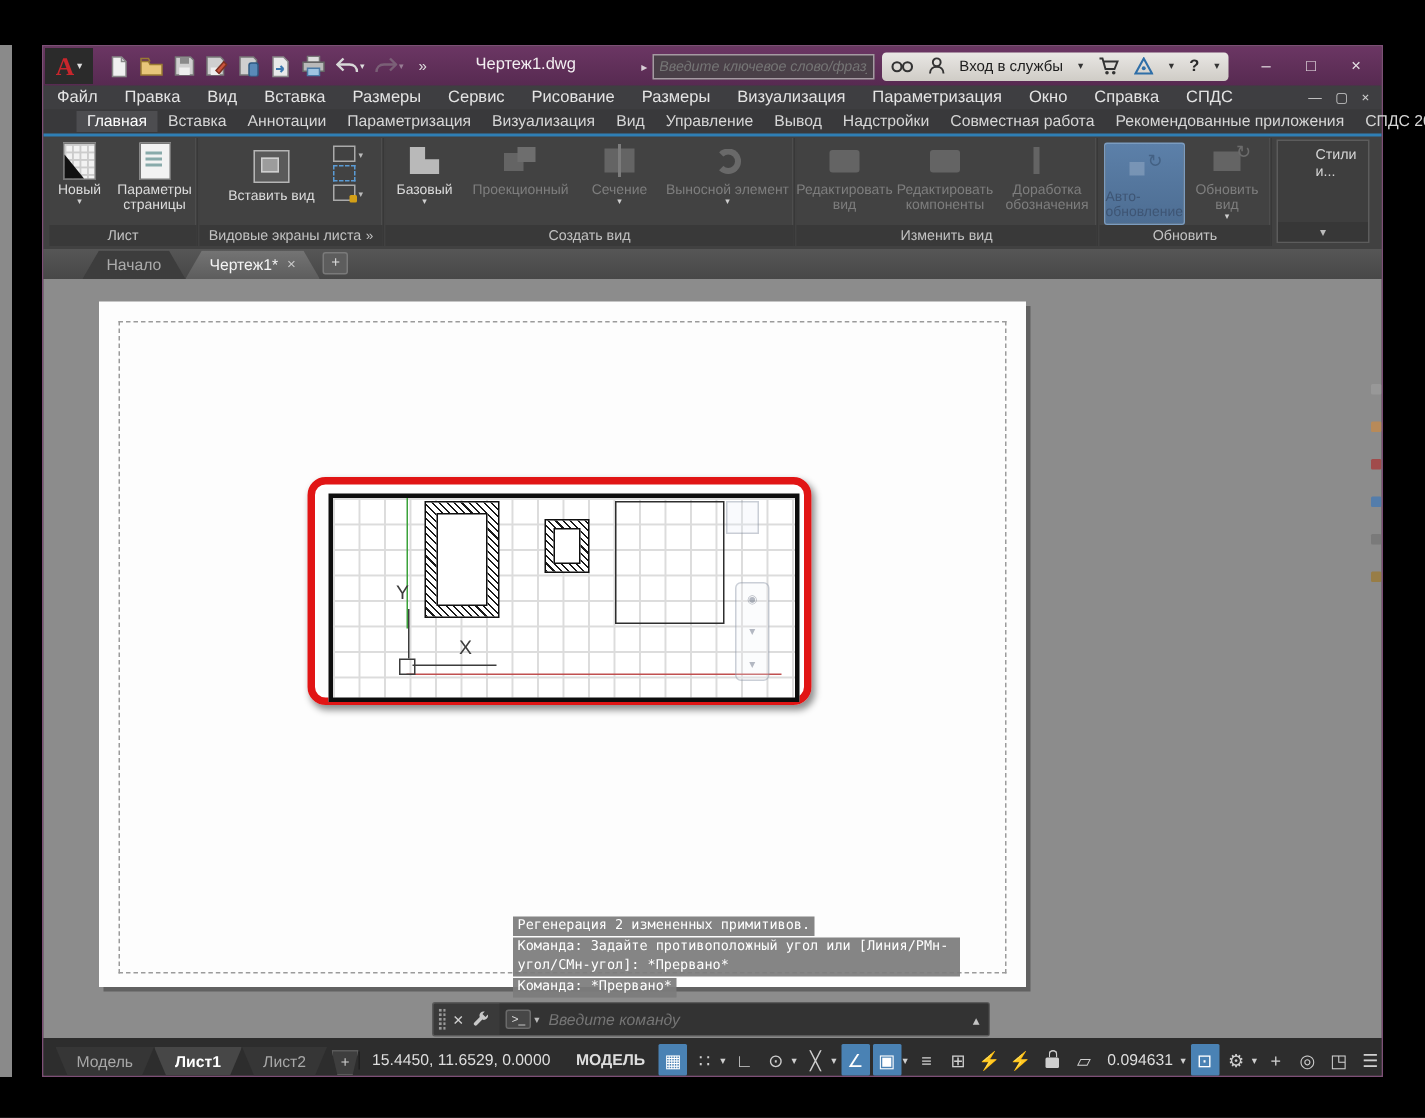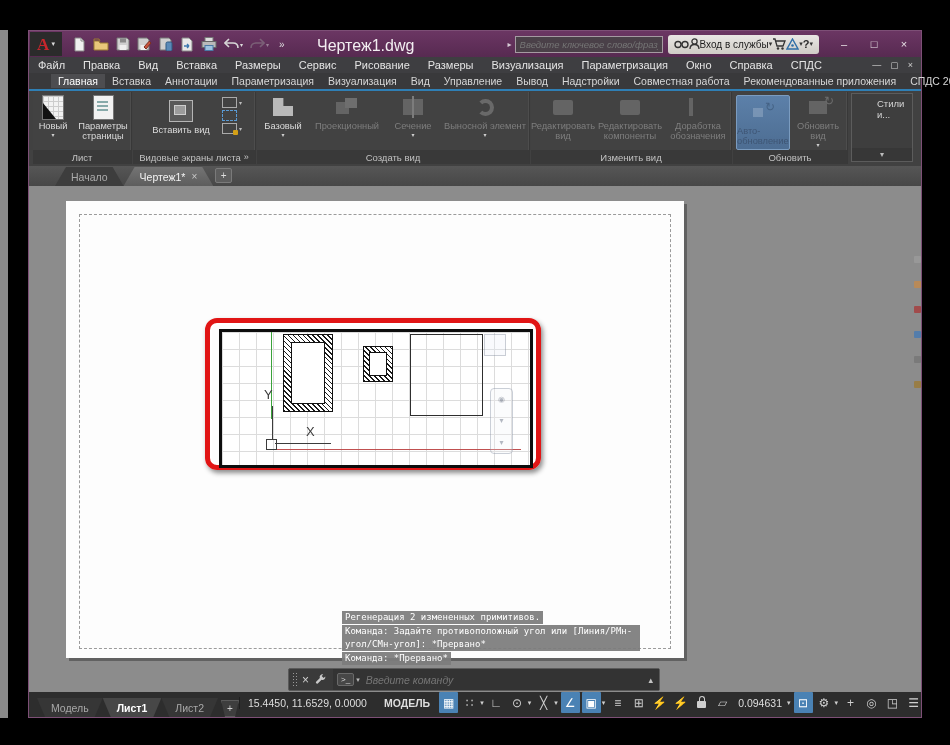--- a/index.html
+++ b/index.html
@@ -14,27 +14,27 @@
             display:flex;align-items:center;flex:0 0 auto;}
   .app-btn{width:32px;height:24px;background:#2b2b2b;display:flex;align-items:center;justify-content:center;margin-left:1px;cursor:pointer;}
   .app-a{color:#c8262c;font-weight:bold;font-size:17px;font-family:"Liberation Serif",serif;line-height:1;}
   .app-caret{color:#ddd;font-size:7px;margin-left:2px;}
   .qat{display:flex;align-items:center;gap:7px;margin-left:10px;}
   .qbtn{display:flex;align-items:center;cursor:pointer;}
   .qbtn svg{display:block;}
   .qcaret{font-size:6px;color:#ddd;margin-left:1px;}
   .qbtn.disabled{opacity:.45;}
   .qat-more{color:#ddd;font-size:10px;margin-left:3px;cursor:pointer;}
-  .wtitle{position:absolute;left:288px;top:6px;color:#f2eef1;font-size:16px;}
+  .wtitle{position:absolute;left:288px;top:6px;color:#f2eef1;font-size:11px;}
   .flex1{flex:1;}
   .search-arrow{color:#d8cdd6;font-size:8px;margin-right:3px;cursor:pointer;}
   .kw-input{width:138px;height:15px;background:#4a4048;border:1px solid #a59aa2;color:#cfc6cc;
             font-style:italic;font-size:9.5px;padding:0 4px;outline:none;}
   .ic-toolbar{display:flex;align-items:center;height:19px;background:linear-gradient(#e9e7e4,#cfccc6);
-              border-radius:3px;margin-left:5px;padding:0 6px;gap:0;}
+              border-radius:3px;margin-left:5px;padding:0 6px;gap:10px;}
   .icbtn{display:flex;align-items:center;cursor:pointer;}
   .ic-label{font-size:10px;color:#1d1d1d;cursor:pointer;}
   .ic-caret{font-size:7px;color:#333;}
   .ic-help{font-size:11px;font-weight:bold;color:#2a2a2a;cursor:pointer;}
   .winctl{display:flex;align-items:center;gap:0;margin-left:10px;margin-right:2px;}
   .winctl span{width:30px;text-align:center;color:#e8e2e6;font-size:11px;cursor:pointer;line-height:24px;}
 
   
   .menubar{height:16px;background:#3e3e41;display:flex;align-items:center;flex:0 0 auto;}
   .mitem{color:#e4e4e4;font-size:11px;padding:0 9px;cursor:pointer;white-space:nowrap;}
@@ -155,21 +155,21 @@
   .cmd-wrench{display:flex;align-items:center;padding-right:6px;cursor:pointer;}
   .cmd-field{flex:1;display:flex;align-items:center;background:#333;height:100%;padding-left:4px;}
   .cmd-chip{background:#474747;border:1px solid #6a6a6a;border-radius:2px;color:#ddd;font-size:8px;
             padding:0 3px;line-height:11px;cursor:pointer;}
   .cmd-chip-caret{color:#bbb;font-size:7px;margin:0 4px 0 2px;cursor:pointer;}
   .cmd-input{flex:1;background:transparent;border:none;outline:none;color:#ddd;
              font-style:italic;font-size:10.5px;font-family:"Liberation Sans",sans-serif;}
   .cmd-up{color:#c4c4c4;font-size:9px;padding:0 6px;cursor:pointer;}
 
   
-  .statusbar{height:25px;background:#2d2d2d;display:flex;align-items:flex-start;flex:0 0 auto;padding:0 4px;}
+  .statusbar{height:25px;background:#2d2d2d;display:flex;align-items:flex-end;flex:0 0 auto;padding:0 4px;}
   .ltabs{display:flex;align-items:flex-end;height:100%;margin-left:4px;}
   .ltab{height:19px;margin-top:3px;display:flex;align-items:center;padding:0 14px;font-size:10.5px;color:#a8a8a8;
         background:#363636;clip-path:polygon(0 0,100% 0,calc(100% - 8px) 100%,8px 100%);cursor:pointer;}
   .ltab.active{background:#474747;color:#fff;font-weight:bold;}
   .ltab-add{width:16px;height:15px;background:#3e3e3e;border:1px solid #5a5a5a;color:#ccc;font-size:10px;
             display:flex;align-items:center;justify-content:center;margin:4px 0 0 3px;cursor:pointer;
             clip-path:polygon(0 0,100% 0,calc(100% - 4px) 100%,4px 100%);}
   .scluster{margin-left:auto;display:flex;align-items:center;gap:2px;}
   .coords{color:#dedede;font-size:10.5px;padding:0 8px;border-left:1px solid #1f1f1f;cursor:pointer;white-space:nowrap;}
   .sspace{color:#dedede;font-size:10.5px;font-weight:bold;padding:0 7px;cursor:pointer;}

